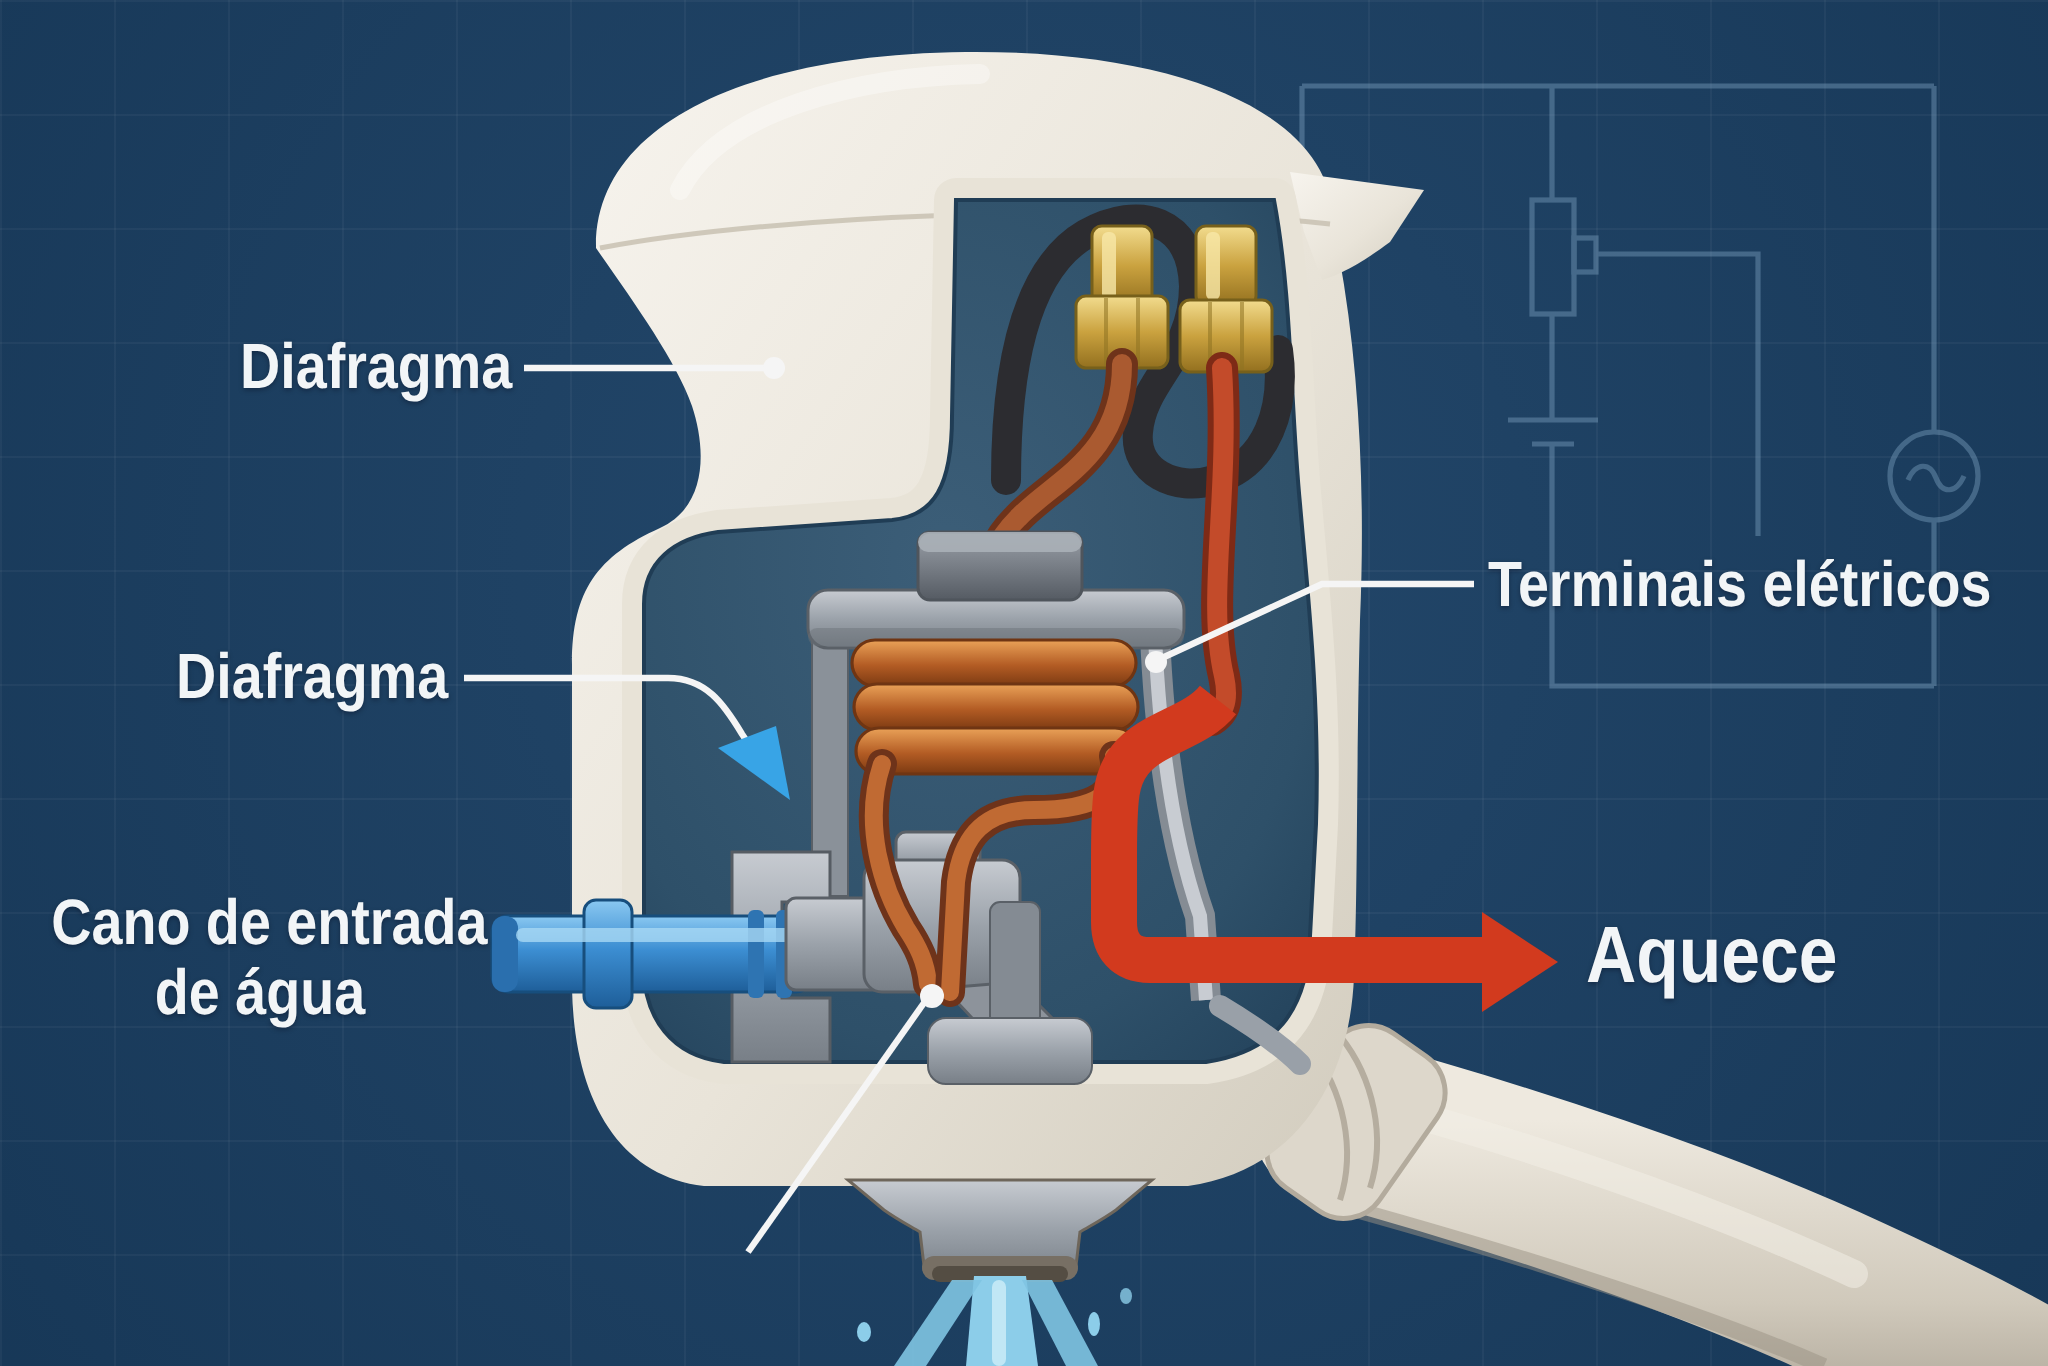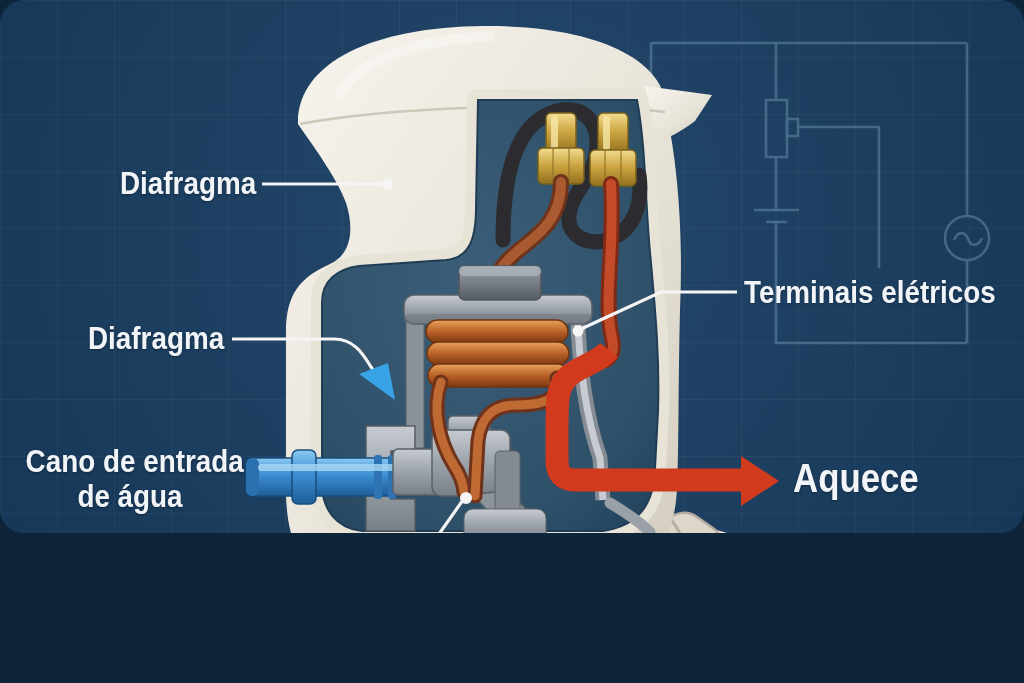--- a/index.html
+++ b/index.html
@@ -1,25 +1,24 @@
 <!DOCTYPE html>
 <html><head>
 <meta charset="utf-8">
 <style>
   html,body{margin:0;padding:0;background:#0e2438;}
   .stage{
-    position:relative;width:1024px;height:533px;overflow:hidden;
+    position:relative;width:1024px;height:683px;overflow:hidden;
     background-color:#1b4166;
     background-image:
       radial-gradient(circle at 50% 42%, rgba(255,255,255,0.04), rgba(0,0,0,0.14)),
       linear-gradient(rgba(255,255,255,0.045) 1px, transparent 1px),
       linear-gradient(90deg, rgba(255,255,255,0.045) 1px, transparent 1px);
     background-size:100% 100%, 57px 57px, 57px 57px;
     font-family:"Liberation Sans", sans-serif;
-    border-radius:24px;
   }
   .stage svg{position:absolute;left:0;top:0;}
   .lbl{
     position:absolute;color:#f2f5f7;font-weight:700;font-size:32px;line-height:1.12;
     transform:scaleX(.87);transform-origin:left center;white-space:nowrap;
     text-shadow:0 1px 3px rgba(0,0,20,.35);
   }
   #lbl-diafragma-top{left:120px;top:166px;}
   #lbl-diafragma-mid{left:88px;top:321px;}
   #lbl-terminais{left:744px;top:275px;}

